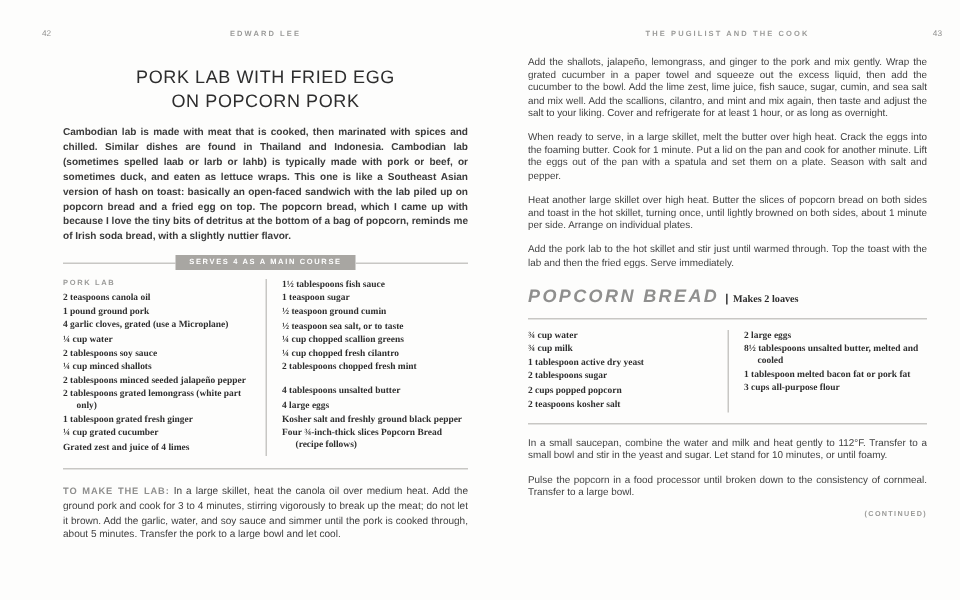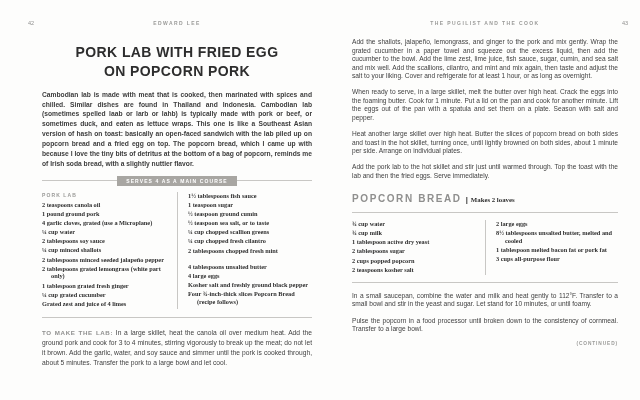--- a/index.html
+++ b/index.html
@@ -16,21 +16,21 @@
   .rhead{
     display:block;text-align:center;
     font-size:5px;font-weight:bold;letter-spacing:1.4px;color:#9a9a98;
   }
   .pnum{position:absolute;top:0;font-size:5.5px;color:#8f8f8e;}
   .pnum.pl{left:-14px;}
   .pnum.pr{right:-10px;}
 
   .rtitle{
     margin-top:15px;text-align:center;
-    font-size:14px;font-weight:bold;letter-spacing:.4px;line-height:1.35;color:#2d2d2d;
+    font-size:12px;font-weight:normal;letter-spacing:.4px;line-height:1.35;color:#2d2d2d;
   }
   .intro{
     margin-top:9px;font-size:6.7px;font-weight:bold;line-height:1.47;
     text-align:justify;color:#3c3c3c;
   }
 
   .banner-row{margin-top:7px;display:flex;align-items:center;}
   .bline{flex:1;height:1px;background:#c8c7c4;}
   .bbox{
     background:#a8a6a2;color:#fff;font-size:5px;font-weight:bold;
@@ -56,21 +56,21 @@
     margin-top:10px;font-size:6.7px;line-height:1.48;text-align:justify;color:#3f3f3f;
   }
   .mlabel{color:#8f8f8e;font-weight:bold;font-size:6.2px;letter-spacing:.6px;}
 
   .rp-body{margin-top:10px;}
   .body-p{
     font-size:6.6px;line-height:1.3;text-align:justify;color:#3f3f3f;margin:0 0 7.5px 0;
   }
 
   .sub-head{margin-top:4px;white-space:nowrap;}
-  .sub-title{font-size:10px;font-weight:bold;letter-spacing:1.6px;color:#8f8f8e;}
+  .sub-title{font-size:12px;font-weight:bold;letter-spacing:1.6px;color:#8f8f8e;font-style:italic;}
   .sub-div{font-size:7.5px;font-weight:bold;color:#2d2d2d;margin:0 3px 0 4px;}
   .sub-yield{font-family:"Liberation Serif",serif;font-weight:bold;font-size:6.8px;color:#2d2d2d;}
 
   .sub-grid{
     display:flex;border-top:1px solid #c8c7c4;border-bottom:1px solid #c8c7c4;
     padding:7px 0;margin:6px 0 9px 0;
   }
   .continued{
     text-align:right;font-size:4.8px;font-weight:bold;letter-spacing:.9px;color:#9a9a98;margin-top:2px;
   }

